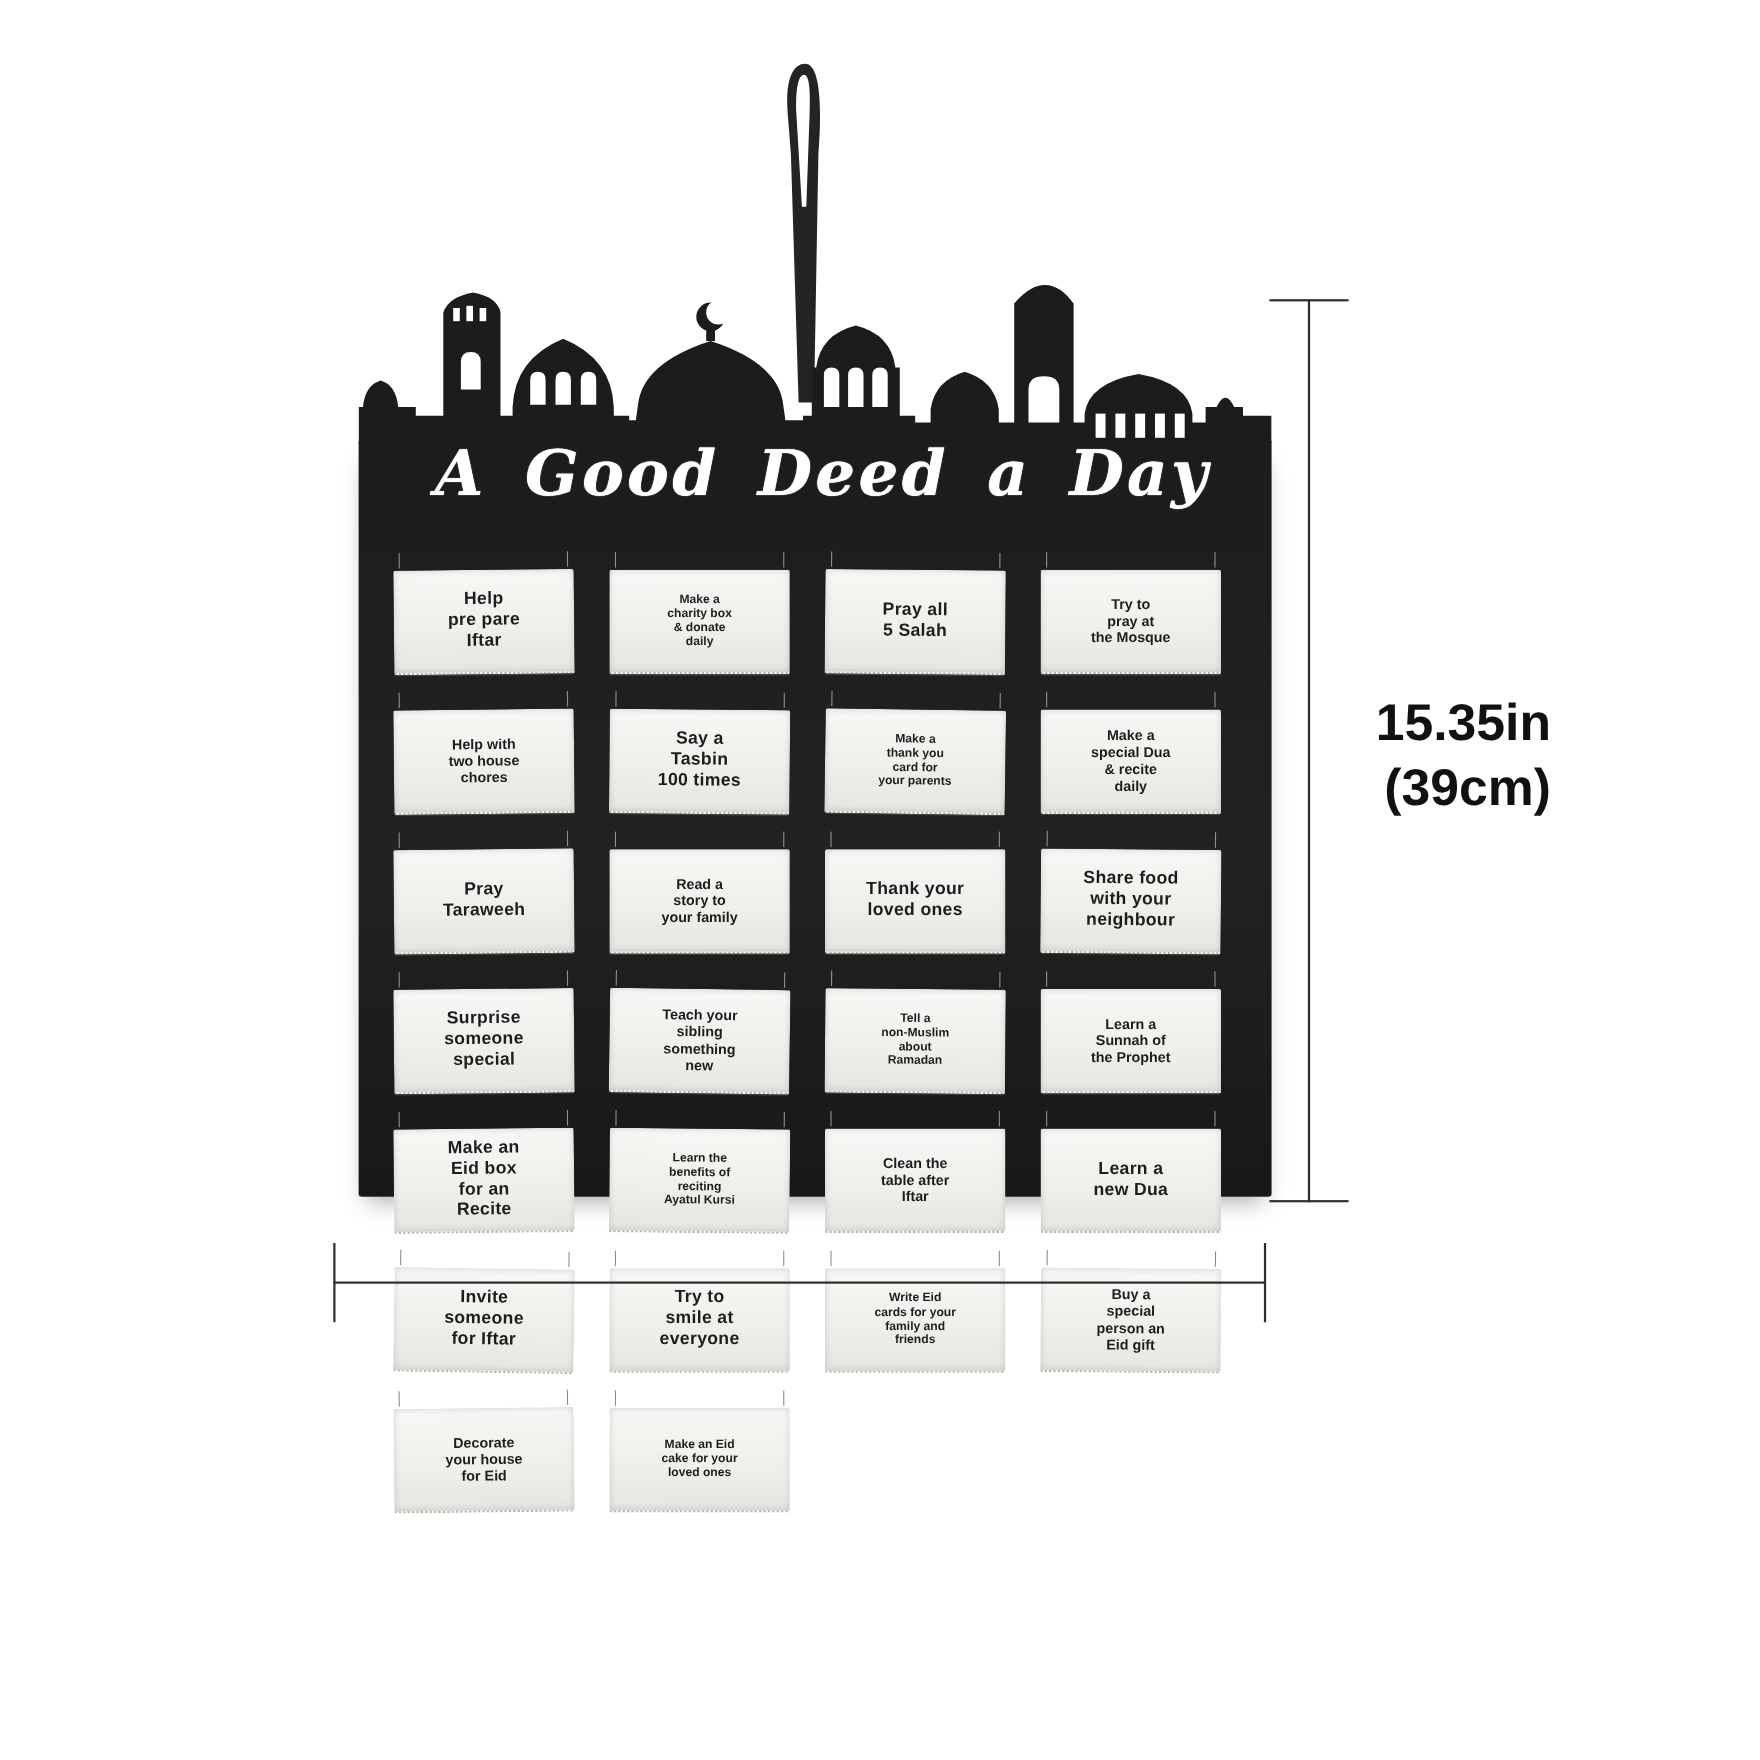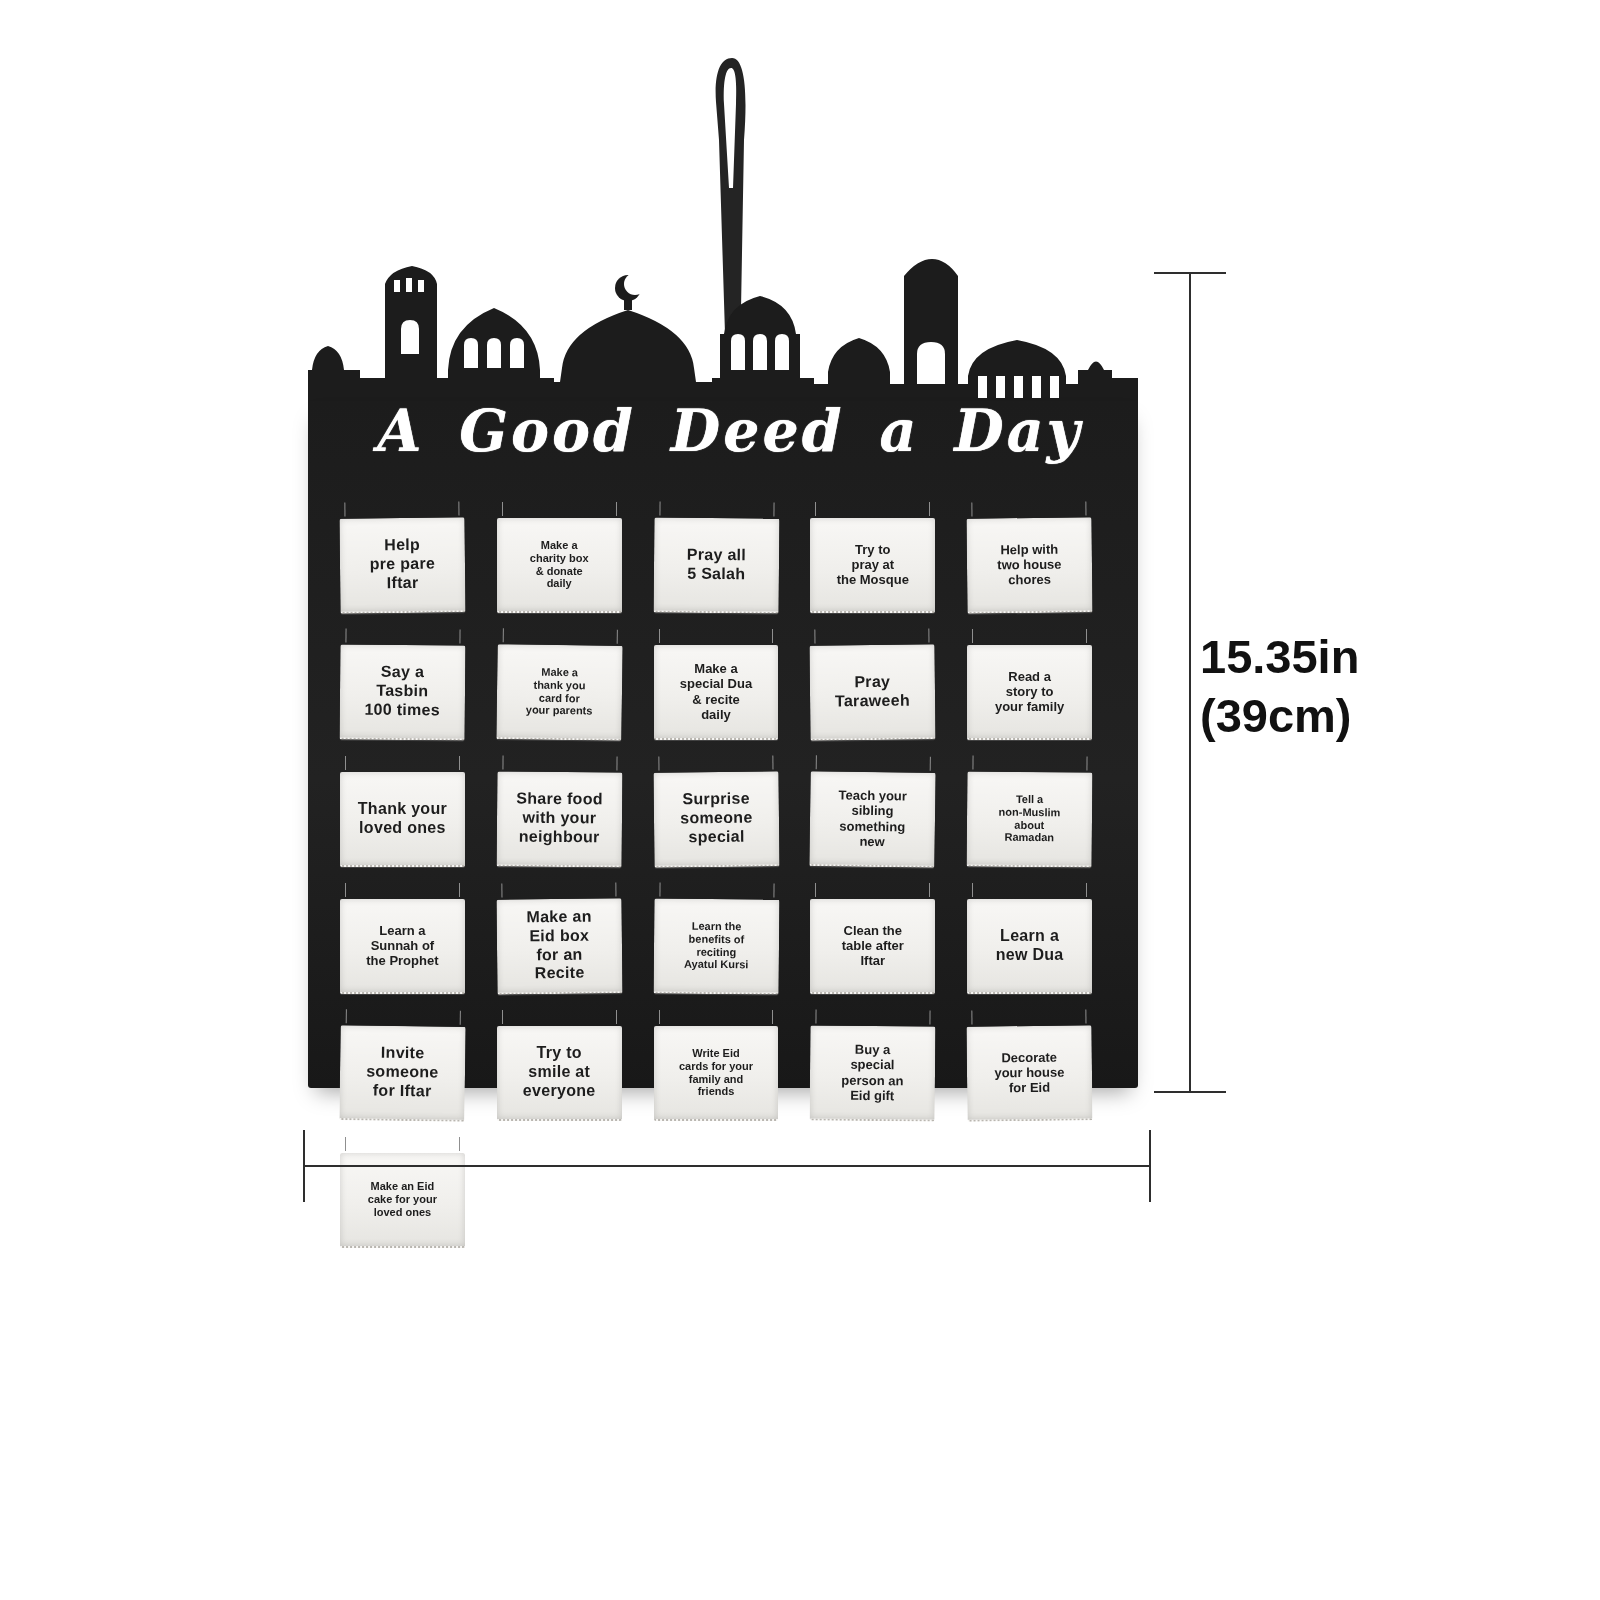--- a/index.html
+++ b/index.html
@@ -3,34 +3,34 @@
 <meta charset="utf-8">
 <style>
   html,body{margin:0;padding:0;}
   body{background:#fff;font-family:"Liberation Sans", sans-serif;}
   .scene{position:relative;width:1600px;height:1600px;background:var(--bg,#fff);overflow:hidden;}
 
   
   .hanger{position:absolute;left:702px;top:56px;width:60px;height:312px;}
 
   
-  .calendar{position:absolute;left:308px;top:250px;width:844px;height:838px;}
+  .calendar{position:absolute;left:326px;top:250px;width:844px;height:838px;}
   .skyline{position:absolute;left:0;top:0;width:830px;height:152px;display:block;}
   .cal-body{position:absolute;left:0;top:151px;width:830px;height:687px;
             background:linear-gradient(180deg,var(--calendar-black,#1c1c1c) 0%,#222 55%,#181818 100%);
             border-radius:0 0 3px 3px;
             box-shadow:0 12px 20px -8px rgba(0,0,0,.35);}
   .title{position:absolute;left:0;top:152px;width:100%;text-align:center;
          color:#fff;font-family:"DejaVu Serif", serif;font-style:italic;font-weight:700;
          font-size:57px;letter-spacing:3px;word-spacing:12px;line-height:1;
          text-shadow:0 0 1px #fff;}
 
   
   .pockets{position:absolute;left:32px;top:268px;width:752px;
-           display:grid;grid-template-columns:repeat(5,1fr);grid-auto-rows:95px;
+           display:grid;grid-template-columns:repeat(4,1fr);grid-auto-rows:95px;
            column-gap:10px;row-gap:22px;gap:32px;}
   .pocket{position:relative;background:linear-gradient(180deg,#f8f7f5 0%,var(--pocket-white,#f0efec) 55%,#e6e5e1 100%);
           color:#1d1d1d;border-radius:2px;
           display:flex;align-items:center;justify-content:center;text-align:center;
           font-weight:bold;line-height:1.18;white-space:pre-line;padding:3px 2px;
           box-shadow:inset 0 0 7px rgba(0,0,0,.16), 0 1px 0 rgba(255,255,255,.15);
           border-bottom:2px dotted #b9b6b0;}
   .pocket.sm{font-size:11px;}
   .pocket.md{font-size:13px;}
   .pocket.lg{font-size:16px;letter-spacing:.3px;}
@@ -46,21 +46,21 @@
   .dim{position:absolute;background:#2e2e2e;}
   .dim-v-line{left:1189px;top:272px;width:2px;height:821px;}
   .dim-v-cap{width:72px;height:2px;left:1154px;}
   .dim-v-cap.top{top:272px;}
   .dim-v-cap.bottom{top:1091px;}
   .dim-h-line{left:303px;top:1165px;width:848px;height:2px;}
   .dim-h-cap{width:2px;height:72px;top:1130px;}
   .dim-h-cap.left{left:303px;}
   .dim-h-cap.right{left:1149px;}
   .dim-label{position:absolute;color:var(--dim-text,#111);font-size:47px;font-weight:600;
-             line-height:1.25;text-align:left;}
+             line-height:1.25;text-align:right;}
   .dim-label.height{left:1200px;top:628px;width:210px;}
   .dim-label.width{left:535px;top:1188px;width:400px;}
 </style>
 </head>
 <body>
 
 <div class="scene">
 
   <svg class="hanger" viewBox="0 0 60 312" aria-hidden="true">
     <path fill="#242424" d="M30,2 C18,2 12,18 14,46 L17,84 L24,310 L38,310 L42,84 C46,32 42,2 30,2 Z"></path>

